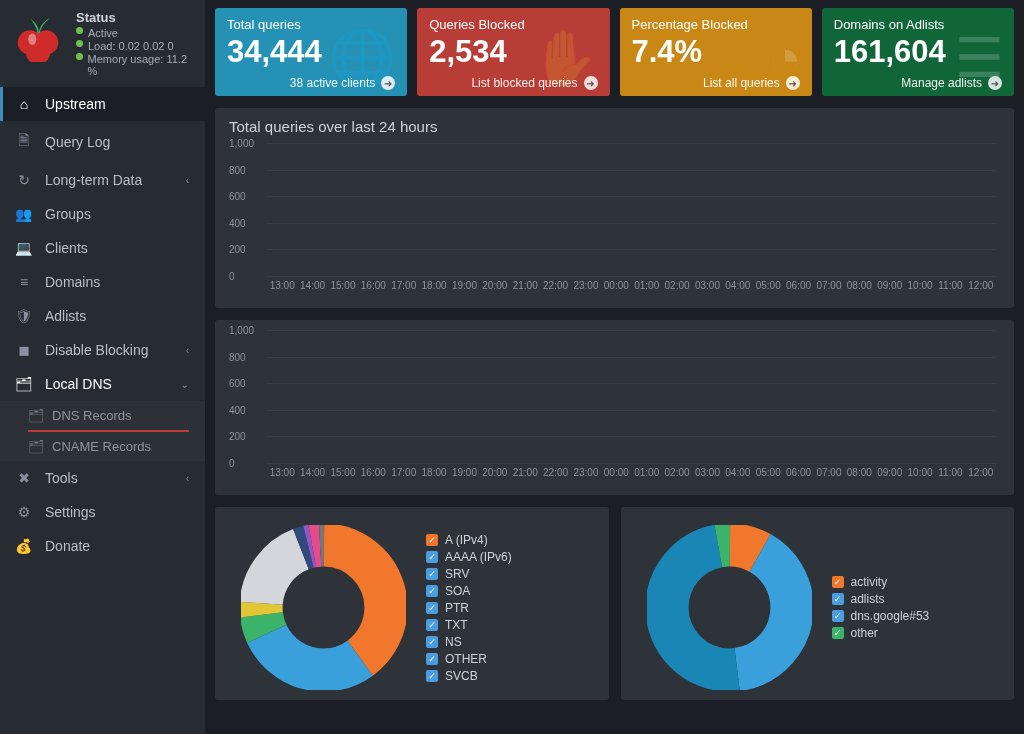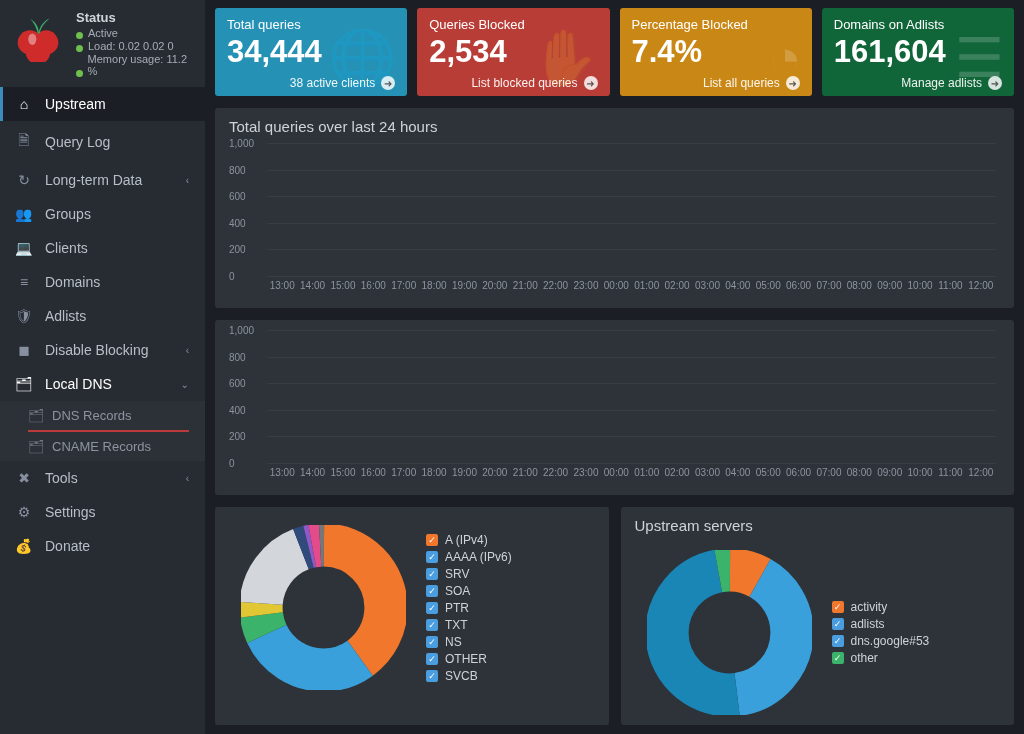--- a/index.html
+++ b/index.html
@@ -3,21 +3,21 @@
 <meta charset="utf-8">
 <style>
 *{box-sizing:border-box;margin:0;padding:0;font-family:-apple-system,BlinkMacSystemFont,"Segoe UI",Arial,sans-serif}
 body{background:#1b1e24;color:#e0e0e0;display:flex;width:1024px;height:734px;overflow:hidden;font-size:13px}
 .sidebar{width:205px;background:#272c33;display:flex;flex-direction:column;flex-shrink:0}
 .status-box{padding:10px 12px;display:flex;gap:12px}
 .logo{width:52px;height:52px;position:relative}
 .logo svg{width:52px;height:52px}
 .status-info{font-size:11px;color:#a7adb5}
 .status-info .title{font-weight:600;color:#d0d4d9;font-size:13px;margin-bottom:2px}
-.status-info .line{display:flex;align-items:flex-end;gap:5px;margin-top:1px}
+.status-info .line{display:flex;align-items:flex-start;gap:5px;margin-top:1px}
 .dot{width:7px;height:7px;border-radius:50%;background:#6fbf4e;display:inline-block}
 .nav{display:flex;flex-direction:column}
 .nav-item{display:flex;align-items:center;gap:13px;padding:9px 16px;color:#b9bfc6;cursor:pointer;font-size:14px;position:relative}
 .nav-item.active{background:#1b1e24;color:#fff;border-left:3px solid #3c8dbc;padding-left:13px}
 .nav-item .ico{width:16px;display:flex;justify-content:center;color:#8890a0}
 .nav-item.active .ico{color:#fff}
 .nav-item .chev{margin-left:auto;font-size:10px;color:#8890a0}
 .sub-group{background:#2c3137}
 .sub-item{display:flex;align-items:center;gap:10px;padding:7px 16px 7px 28px;color:#8d949e;font-size:13px;cursor:pointer}
 .sub-item .ico{width:14px;color:#717985}
@@ -2350,21 +2350,20 @@
               <span>OTHER</span>
             </div>
             <div class="row">
               <span class="cb">✓</span>
               <span>SVCB</span>
             </div>
           </div>
       </div>
     </div>
     <div class="panel half">
-      <div class="panel-title">Upstream servers</div>
       <div class="donut-wrap">
         <svg class="donut" viewBox="0 0 42 42">
             <g id="donut-up">
               <circle cx="21" cy="21" r="15.915" fill="transparent" stroke="#f0772b" stroke-width="11" stroke-dasharray="8 92" stroke-dashoffset="25"></circle>
               <circle cx="21" cy="21" r="15.915" fill="transparent" stroke="#3aa0db" stroke-width="11" stroke-dasharray="40 60" stroke-dashoffset="17"></circle>
               <circle cx="21" cy="21" r="15.915" fill="transparent" stroke="#1a86b6" stroke-width="11" stroke-dasharray="49 51" stroke-dashoffset="-23"></circle>
               <circle cx="21" cy="21" r="15.915" fill="transparent" stroke="#3cb36a" stroke-width="11" stroke-dasharray="3 97" stroke-dashoffset="-72"></circle>
             </g>
             <circle cx="21" cy="21" r="9.5" fill="#2d3339"></circle>
           </svg>

